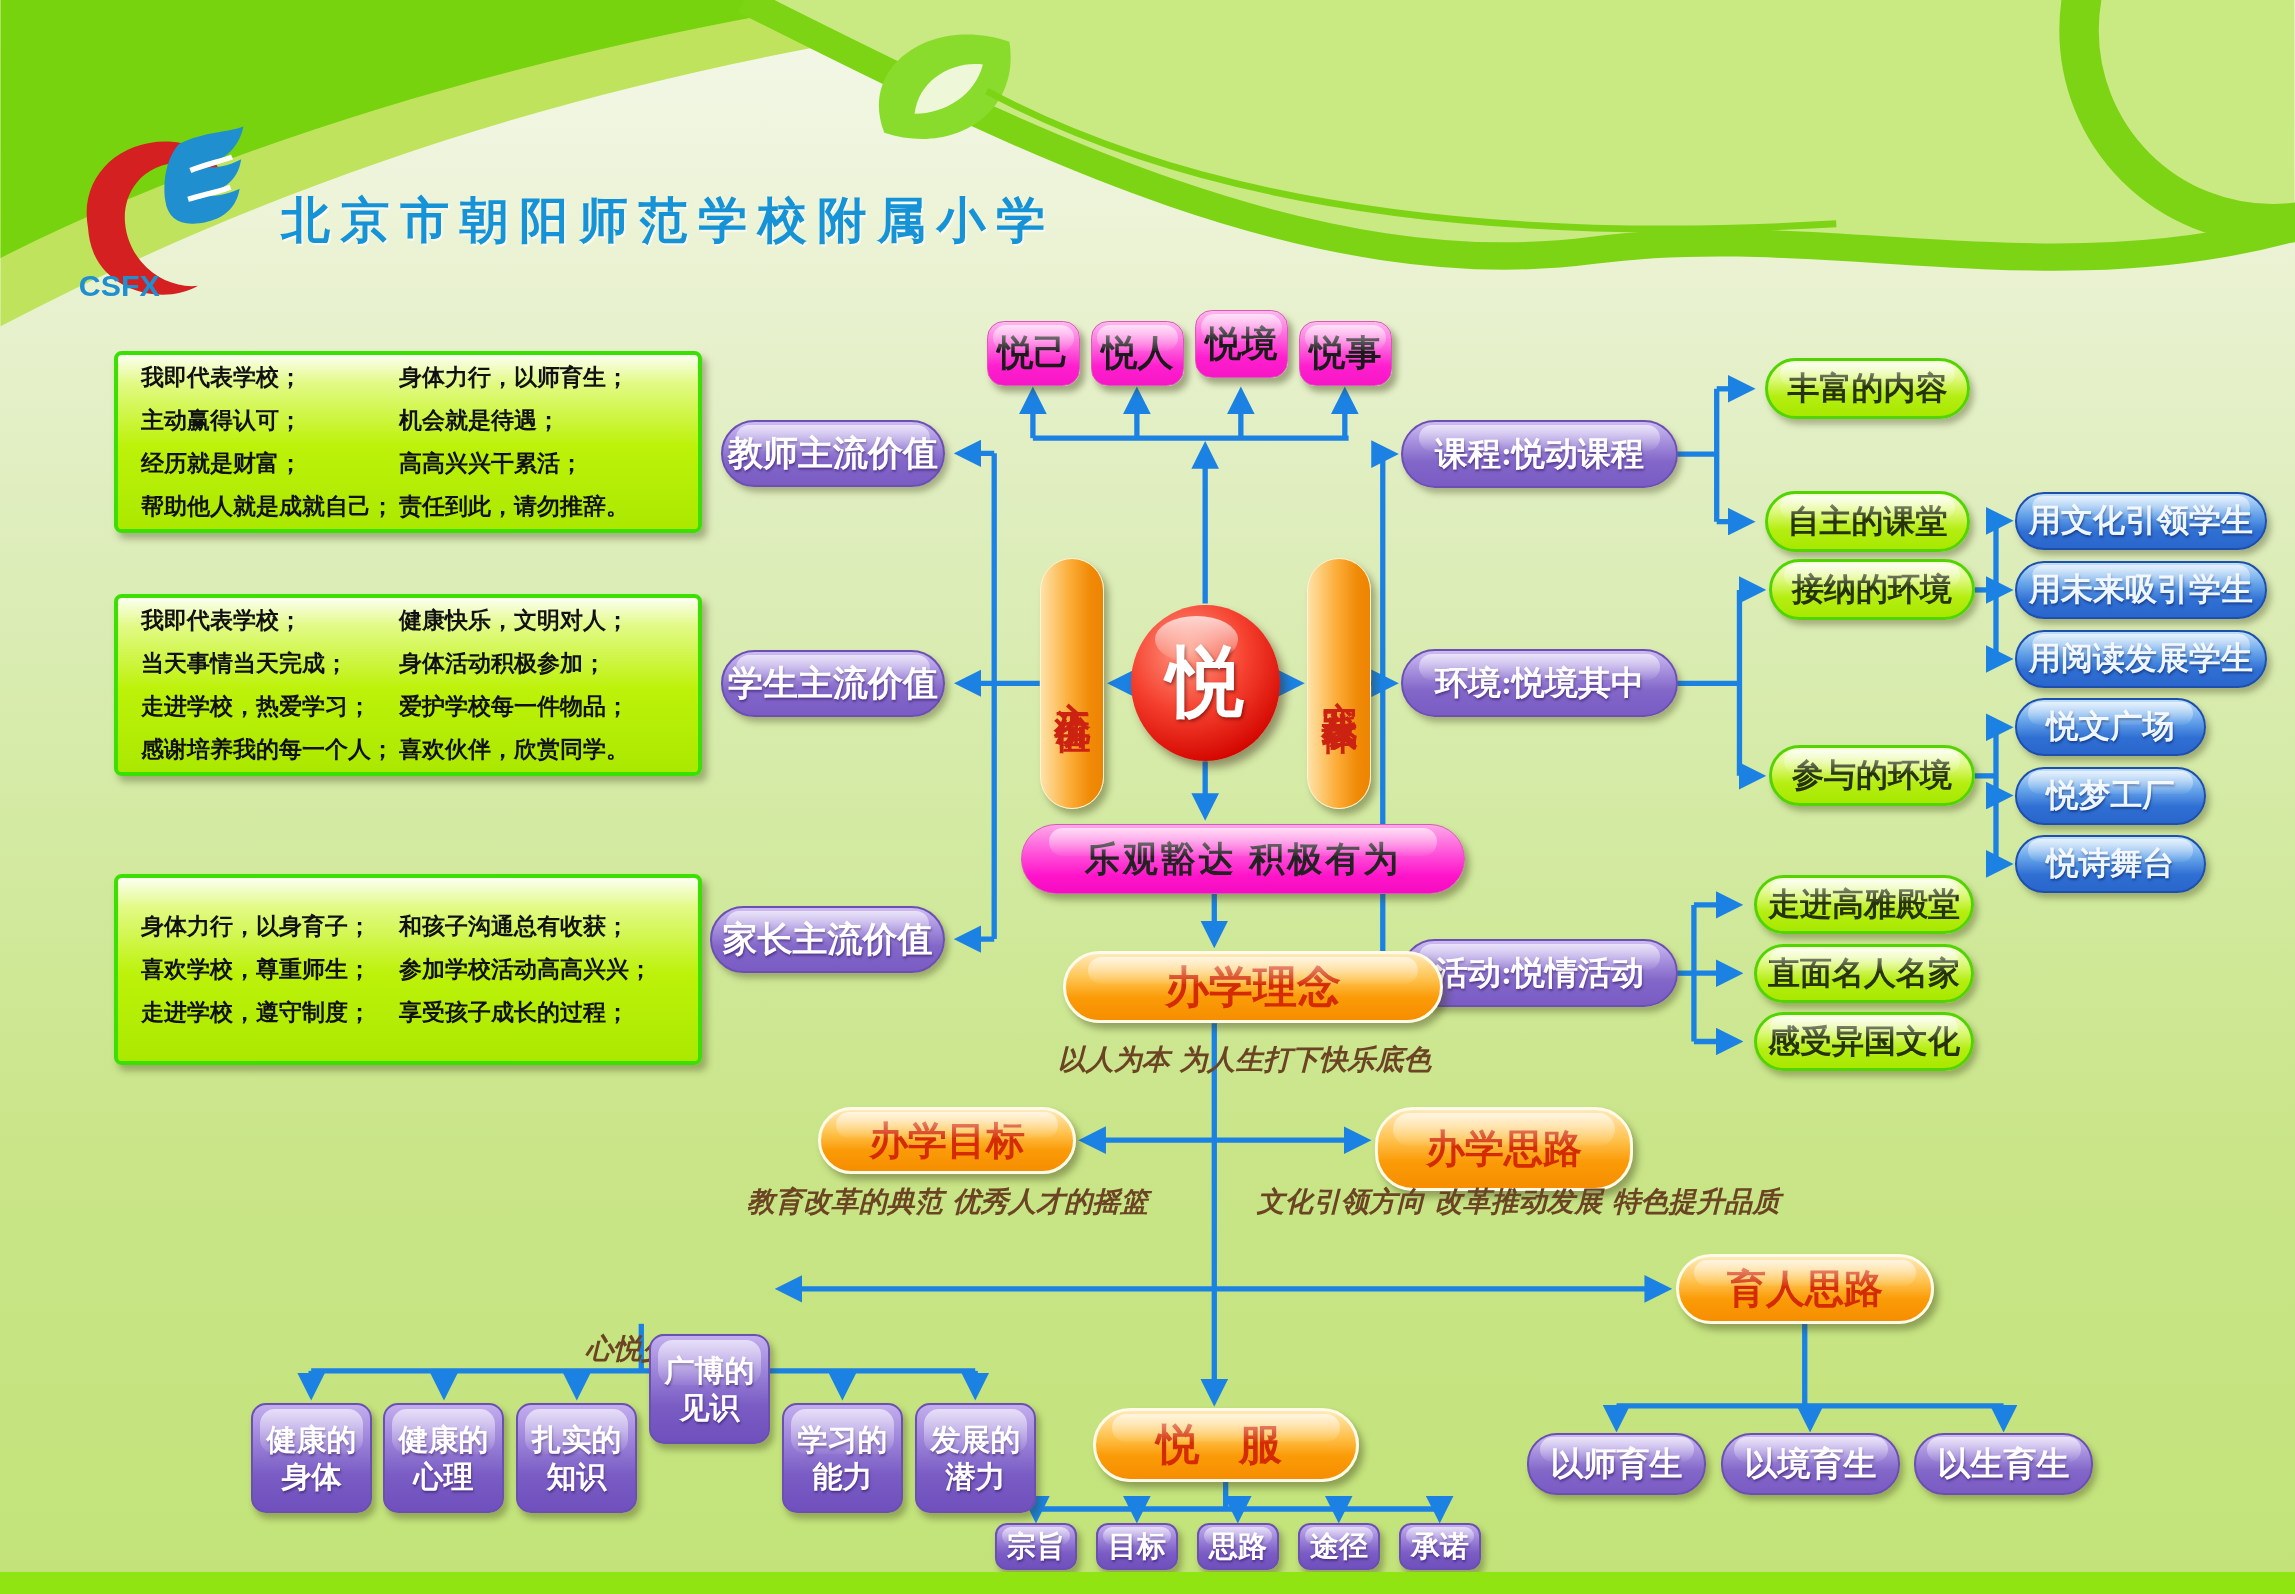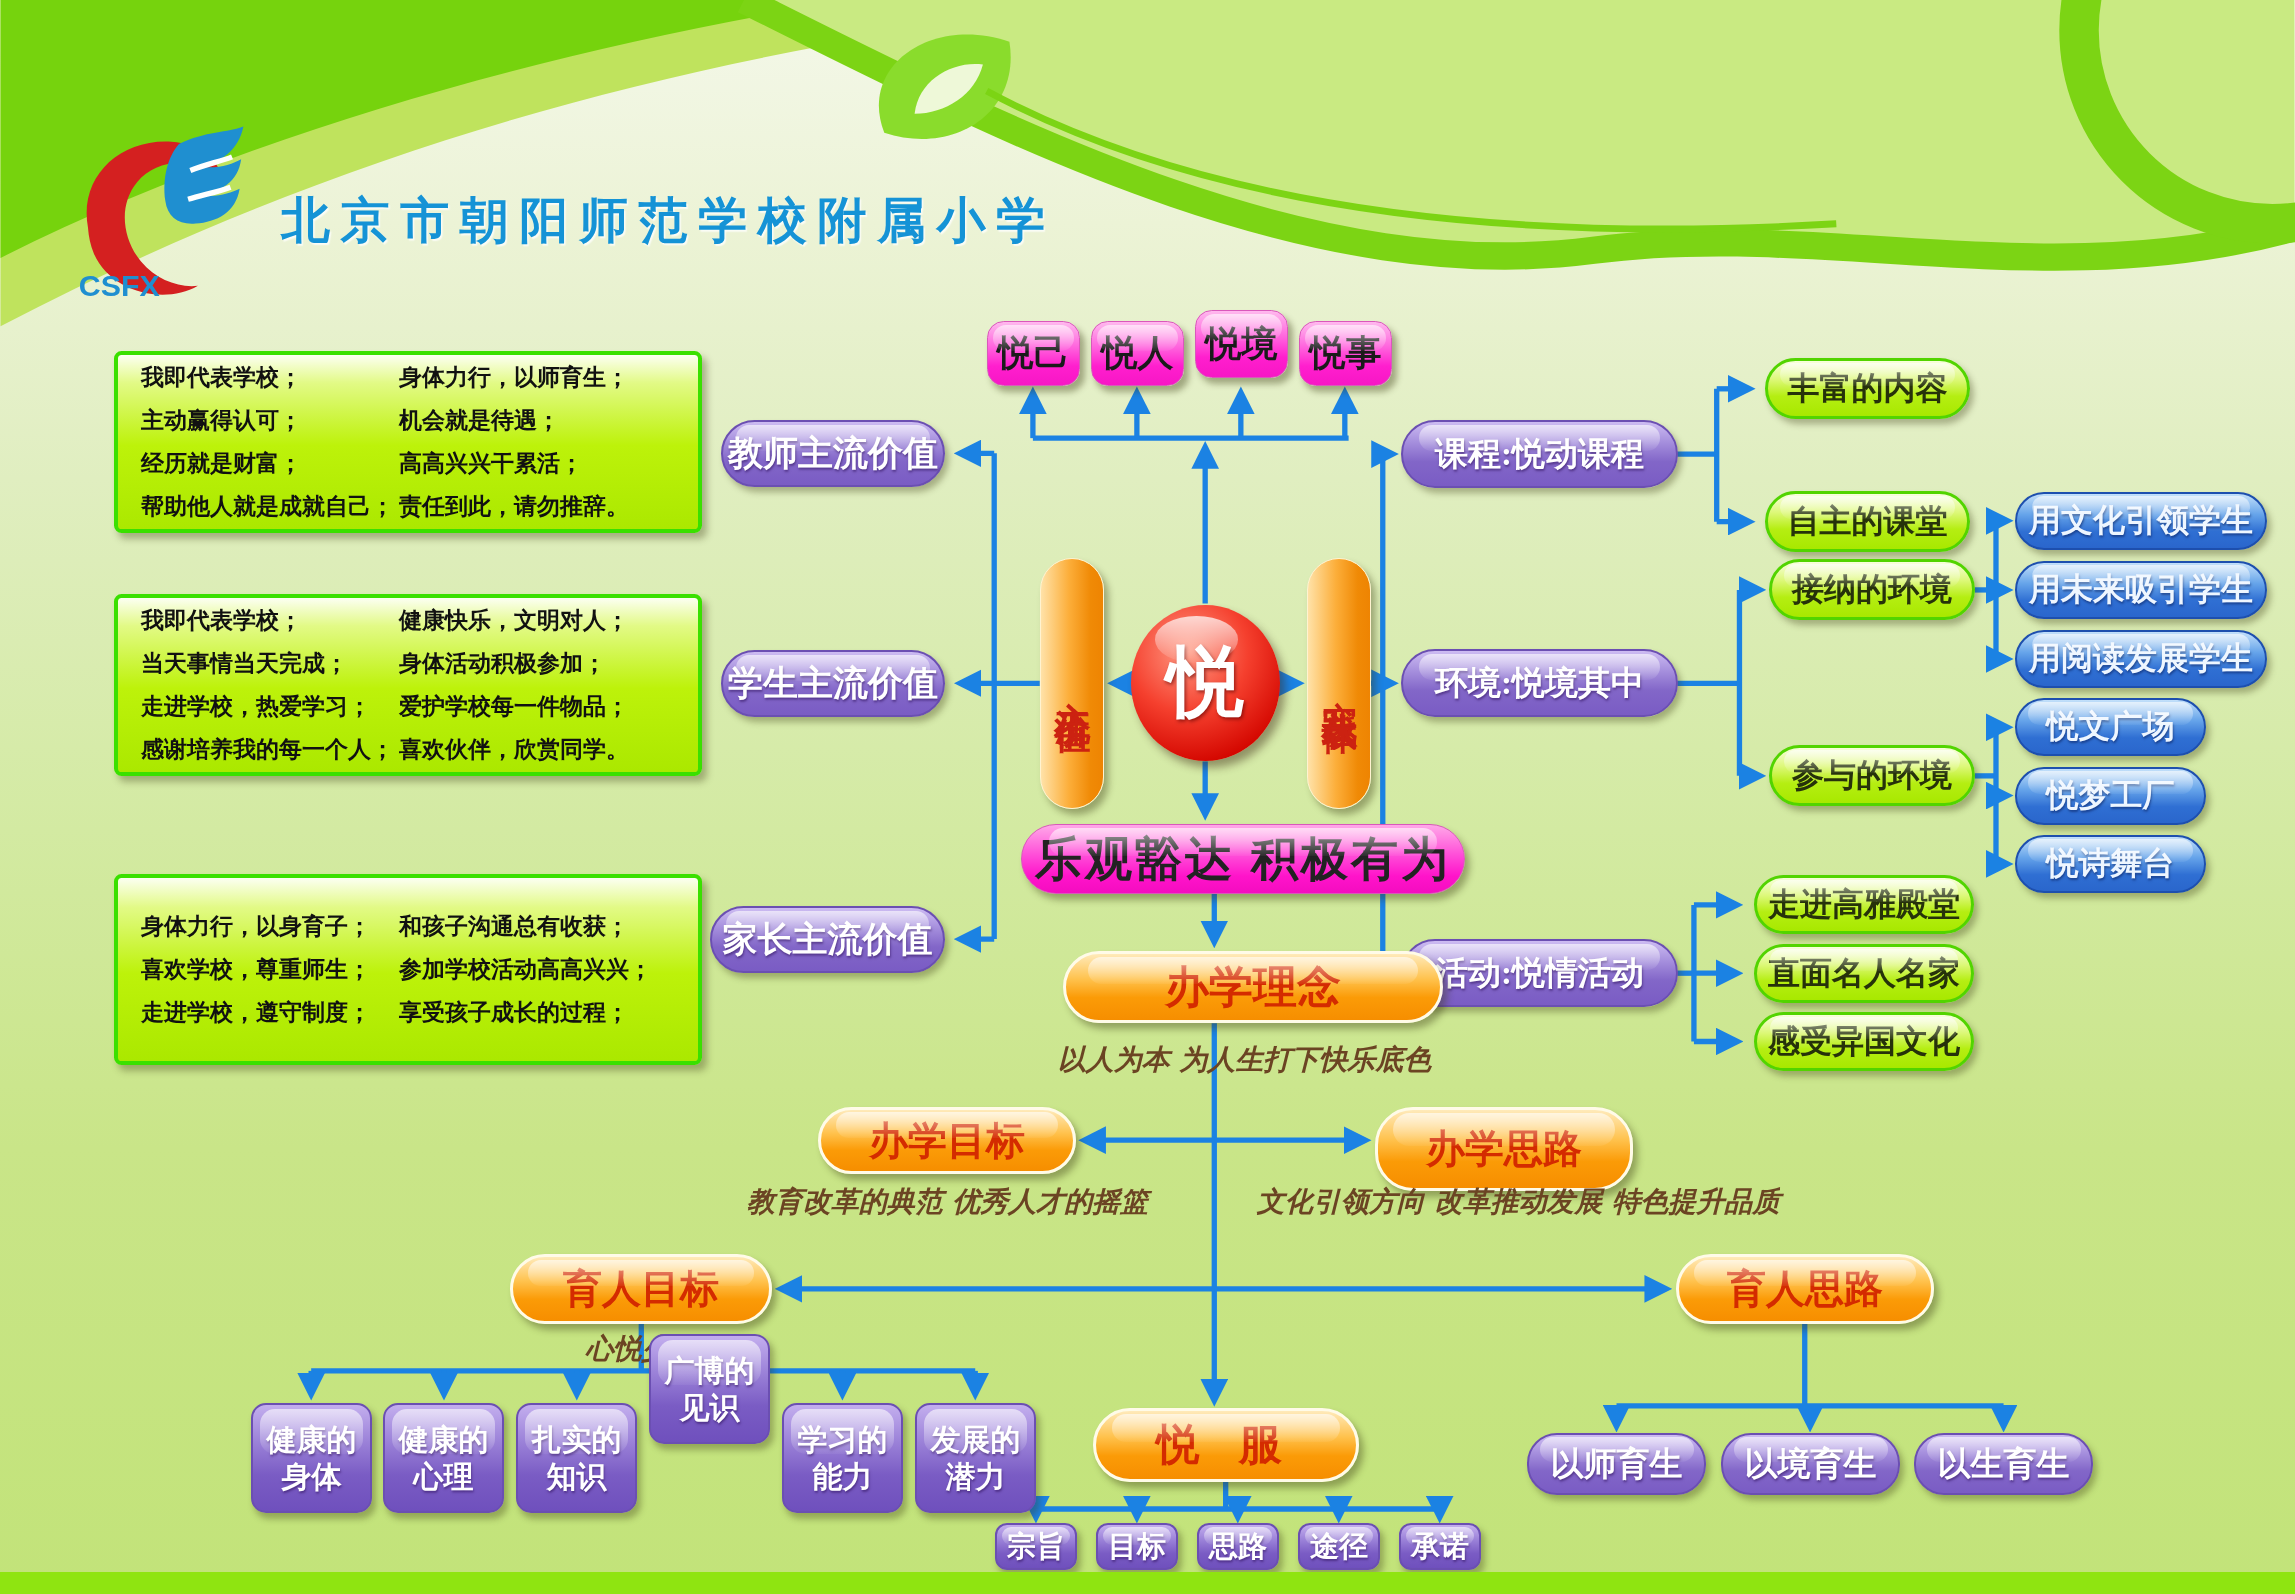--- a/index.html
+++ b/index.html
@@ -24,21 +24,21 @@
         text-shadow:0.8px 1.5px 2.3px rgba(40,10,80,.5);box-shadow:3.8px 5.3px 6.8px rgba(60,60,20,.35);}
   .sq-purple{background:linear-gradient(180deg,#c3aeee 0%,#9e85da 32%,#7a5cc4 66%,#6f50bd 100%);
         border:2.3px solid #6b4fb2;border-radius:15px;color:#fff;font-size:30px;font-weight:bold;
         line-height:1.25;text-align:center;text-shadow:0.8px 1.5px 2.3px rgba(40,10,80,.5);
         box-shadow:3.8px 5.3px 6.8px rgba(60,60,20,.35);white-space:normal;}
   .sq-purple-s{border-radius:12px;font-size:29px;}
   .btn-pink{background:linear-gradient(180deg,#ffb9ee 0%,#ff63dd 40%,#ff1fce 70%,#f716c5 100%);
         border:1.5px solid #d958bb;border-radius:16.7px;color:#1a1a1a;font-size:36px;font-weight:bold;
         box-shadow:4.6px 6px 6.8px rgba(60,60,20,.4);}
   .banner-pink{background:linear-gradient(180deg,#ffa8e8 0%,#ff4cd8 45%,#ff14ca 75%,#f40cc0 100%);
-        border:1.5px solid #d958bb;border-radius:36px;color:#222;font-size:47px;font-weight:bold;
+        border:1.5px solid #d958bb;border-radius:36px;color:#222;font-size:35px;font-weight:bold;
         letter-spacing:3px;box-shadow:4.6px 6px 7.6px rgba(60,60,20,.4);}
   .pill-orange-v{background:linear-gradient(90deg,#ffe2a8 0%,#fcae3a 45%,#f08a06 80%,#ee8402 100%);
         border:1.5px solid #fff3d0;border-radius:33px;color:#cc2211;font-weight:bold;font-size:36px;
         writing-mode:vertical-rl;text-orientation:upright;letter-spacing:6px;
         box-shadow:4.6px 6px 7.6px rgba(60,60,20,.4);}
   .pill-orange{background:linear-gradient(180deg,#ffeaba 0%,#ffc24d 38%,#fb9b07 66%,#f68e00 100%);
         border:3px solid #fffbe8;border-radius:38px;color:#d42b00;font-weight:bold;
         box-shadow:4.6px 6px 7.6px rgba(60,60,20,.4);}
   .yue{background:radial-gradient(circle at 38% 30%,#ff9a84 0%,#f5402e 42%,#d40700 78%,#c00000 100%);
         border-radius:50%;color:#fff;font-size:77px;font-weight:bold;
@@ -333,23 +333,20 @@
 
   <div class="node pill-orange gloss" style="left:818px;top:1107px;width:258px;height:67px;font-size:39px">
       <span>办学目标</span>
     </div>
   <div class="node pill-orange gloss" style="left:1375px;top:1107px;width:258px;height:84px;font-size:39px">
       <span>办学思路</span>
     </div>
   <div class="note" style="left:644px;top:1183px;width:607px">教育改革的典范  优秀人才的摇篮</div>
   <div class="note" style="left:1211px;top:1183px;width:615px">文化引领方向  改革推动发展  特色提升品质</div>
 
-  <div class="node pill-orange gloss" style="left:510px;top:1254px;width:262px;height:70px;font-size:39px">
-      <span>育人目标</span>
-    </div>
   <div class="node pill-orange gloss" style="left:1676px;top:1254px;width:258px;height:70px;font-size:39px">
       <span>育人思路</span>
     </div>
   <div class="note" style="left:516px;top:1330px;width:251px">心悦少年</div>
 
   <div class="node sq-purple gloss" style="left:251px;top:1403px;width:121px;height:110px">
     <span><span>健康的</span><br><span>身体</span></span>
     </div>
   <div class="node sq-purple gloss" style="left:383px;top:1403px;width:121px;height:110px">
     <span><span>健康的</span><br><span>心理</span></span>

